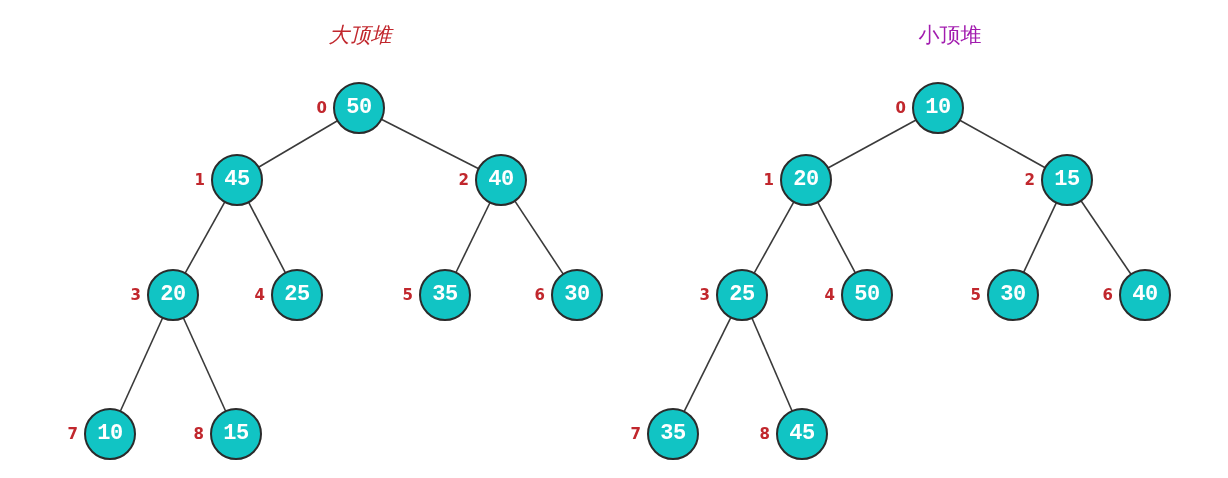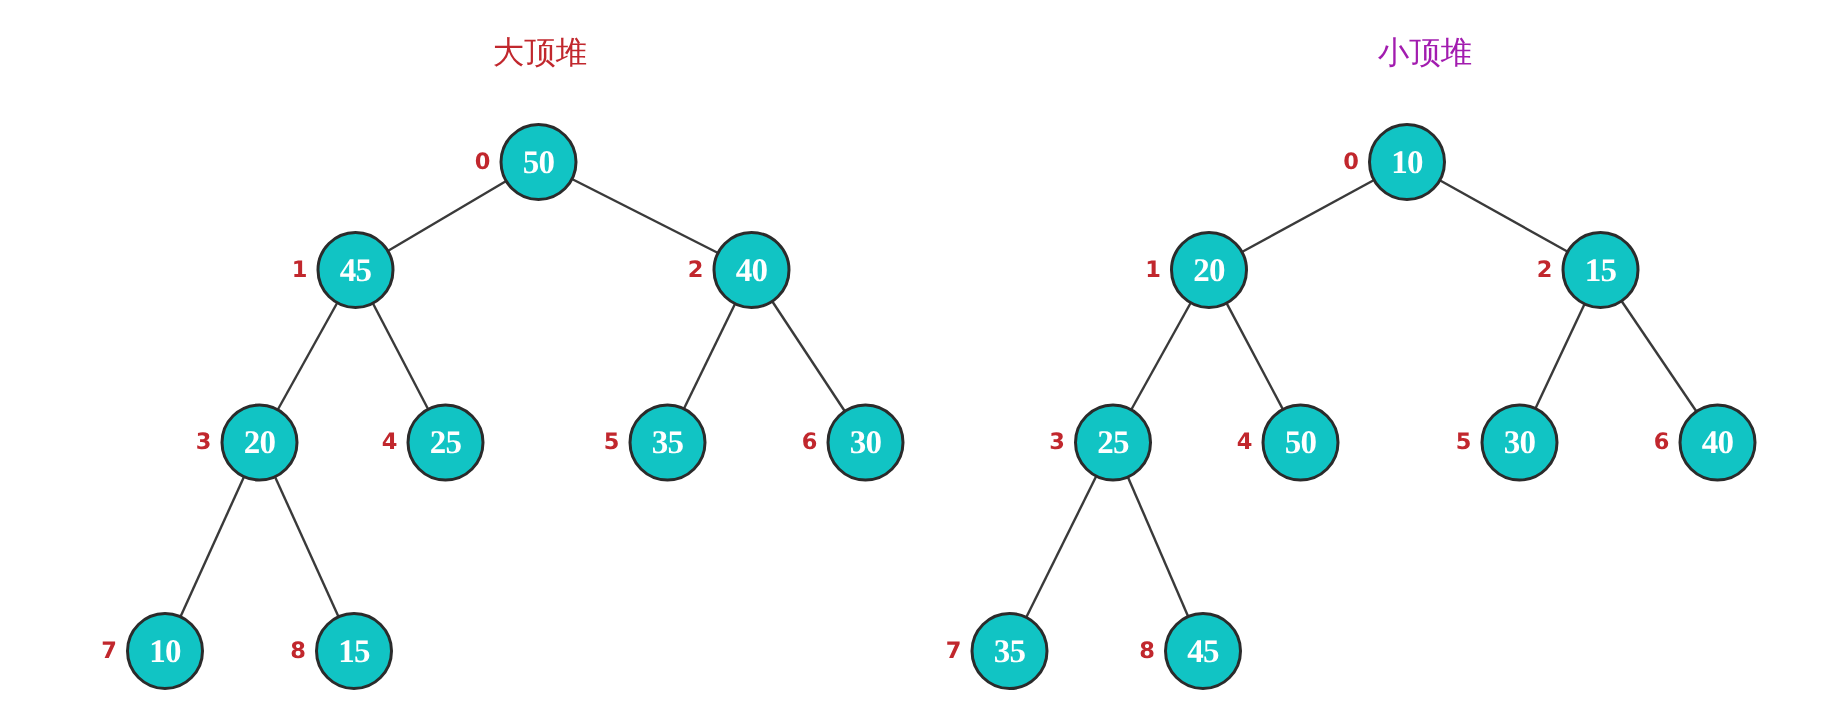--- a/index.html
+++ b/index.html
@@ -47,21 +47,21 @@
     box-sizing: border-box;
     display: flex;
     align-items: center;
     justify-content: center;
     transform: translate(-50%, -50%);
   }
   .node-value {
     color: #ffffff;
     font-size: 22px;
     font-weight: bold;
-    font-family: Liberation Serif, serif;
+    font-family: Liberation Mono, monospace;
     line-height: 1;
     letter-spacing: -0.5px;
   }
   .node-index {
     position: absolute;
     color: #c1272d;
     font-size: 15px;
     font-weight: bold;
     font-family: "DejaVu Sans", sans-serif;
     transform: translate(-100%, -50%);
@@ -85,21 +85,21 @@
       <line x1="916.0526106771404" y1="119.97130326701433" x2="827.9473893228596" y2="168.02869673298568" stroke="#3a3a3a" stroke-width="1.6"></line>
       <line x1="959.8299425503728" y1="120.18415398160343" x2="1045.1700574496272" y2="167.81584601839657" stroke="#3a3a3a" stroke-width="1.6"></line>
       <line x1="793.8428016682444" y1="201.84496575237324" x2="754.1571983317556" y2="273.15503424762676" stroke="#3a3a3a" stroke-width="1.6"></line>
       <line x1="817.7148367959871" y1="202.0853480580086" x2="855.2851632040129" y2="272.9146519419914" stroke="#3a3a3a" stroke-width="1.6"></line>
       <line x1="1056.3740308736167" y1="202.62937869507573" x2="1023.6259691263834" y2="272.37062130492427" stroke="#3a3a3a" stroke-width="1.6"></line>
       <line x1="1081.0331355463493" y1="200.68987933115585" x2="1130.9668644536507" y2="274.31012066884415" stroke="#3a3a3a" stroke-width="1.6"></line>
       <line x1="730.8841462704896" y1="317.3928067884339" x2="684.1158537295104" y2="411.6071932115661" stroke="#3a3a3a" stroke-width="1.6"></line>
       <line x1="751.907737198898" y1="317.9529245107802" x2="792.092262801102" y2="411.0470754892198" stroke="#3a3a3a" stroke-width="1.6"></line>
     </svg>
   <div id="overlay">
-      <div class="tree-title" style="left: 360px; top: 25px; color: rgb(193, 39, 45);">大顶堆</div>
+      <div class="tree-title" style="left: 360px; top: 25px; color: rgb(193, 39, 45); font-style: italic;">大顶堆</div>
       <div class="node" style="left: 359px; top: 108px; background: rgb(17, 196, 196); border-color: rgb(43, 43, 43);">
         <span class="node-value" style="color: rgb(255, 255, 255);">50</span>
       </div>
       <span class="node-index" style="left: 327px; top: 108px; color: rgb(193, 39, 45);">0</span>
       <div class="node" style="left: 237px; top: 180px; background: rgb(17, 196, 196); border-color: rgb(43, 43, 43);">
         <span class="node-value" style="color: rgb(255, 255, 255);">45</span>
       </div>
       <span class="node-index" style="left: 205px; top: 180px; color: rgb(193, 39, 45);">1</span>
       <div class="node" style="left: 501px; top: 180px; background: rgb(17, 196, 196); border-color: rgb(43, 43, 43);">
         <span class="node-value" style="color: rgb(255, 255, 255);">40</span>

